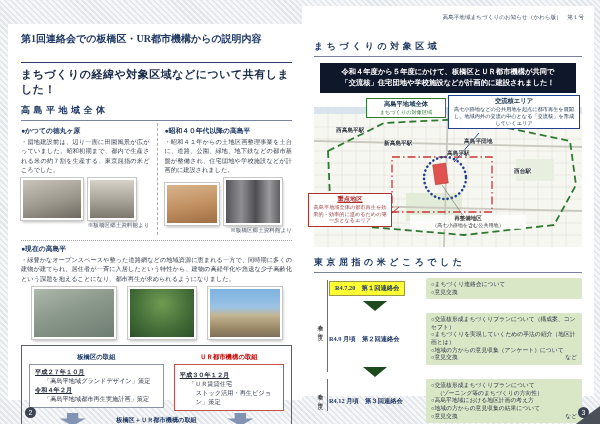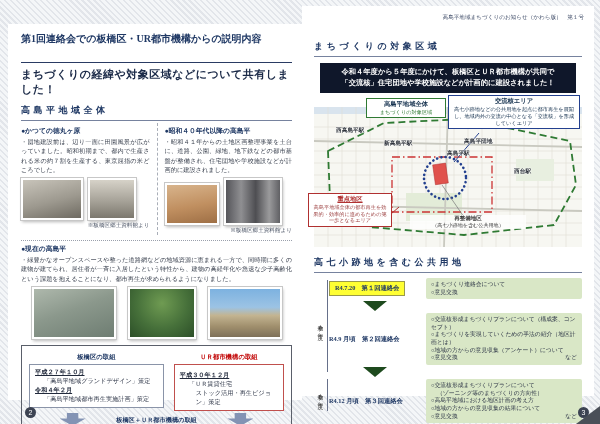--- a/index.html
+++ b/index.html
@@ -261,21 +261,21 @@
           <div class="ml-sai-2">（高七小跡地を含む公共用地）</div>
         </div>
 
         <div class="station" style="left:22px;top:20px">西高島平駅</div>
         <div class="station" style="left:70px;top:33px">新高島平駅</div>
         <div class="station" style="left:133px;top:43px">高島平駅</div>
         <div class="station" style="left:150px;top:31px">高島平団地</div>
         <div class="station" style="left:200px;top:61px">西台駅</div>
       </div>
 
-      <div class="sec-h" style="margin-top:9px">高七小跡地を含む公共用地</div>
+      <div class="sec-h" style="margin-top:9px">東京屈指の米どころでした</div>
 
       <div class="sched">
         <div class="fy-rail">
           <div class="fy-seg" style="height:96px">
             <div class="fy-text">令和４年度</div>
             <div class="fy-line" style="height:92px"></div>
           </div>
           <div class="fy-seg" style="height:36px;margin-top:3px">
             <div class="fy-text">令和５年度</div>
             <div class="fy-line" style="height:32px"></div>

